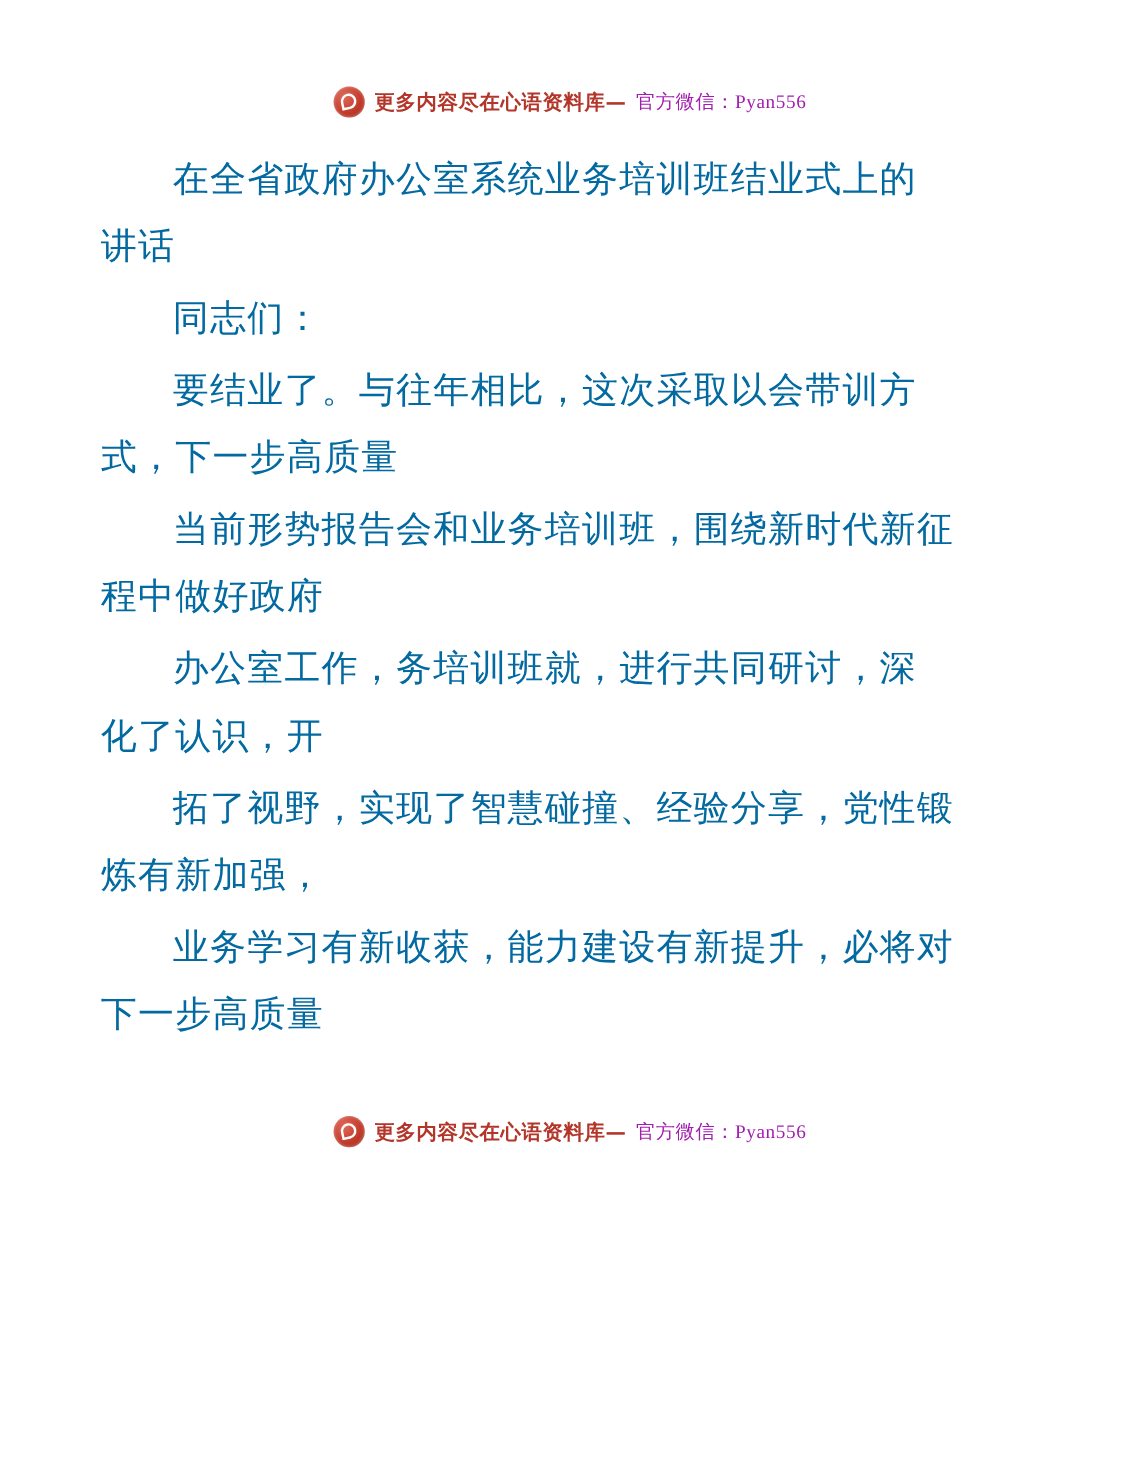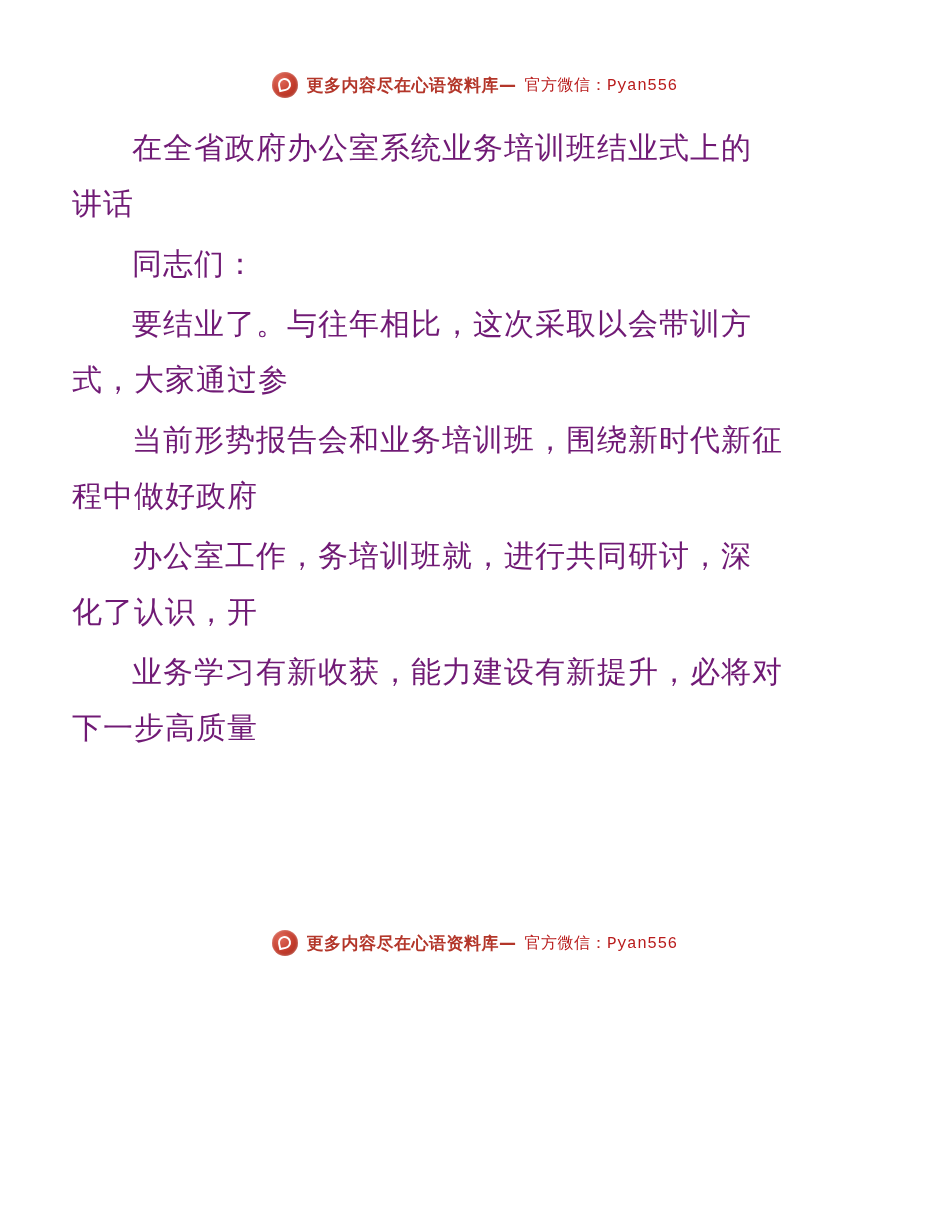--- a/index.html
+++ b/index.html
@@ -65,39 +65,39 @@
   }
   .promo-text {
     font-family: "DejaVu Sans", sans-serif;
     font-size: 17px;
     font-weight: bold;
     color: #b3362a;
     letter-spacing: 0.5px;
     white-space: nowrap;
   }
   .promo-sub {
-    font-family: Liberation Mono, monospace;
+    font-family: Liberation Serif, serif;
     font-size: 16px;
-    color: #b91c1c;
+    color: #a21caf;
     letter-spacing: 0.5px;
     white-space: nowrap;
   }
 
   
   .doc-body {
     padding: 0 72px 0 72px;
     margin-top: 24px;
   }
   .para {
-    font-family: Liberation Mono, monospace;
+    font-family: Liberation Sans, sans-serif;
     font-size: 30px;
     line-height: 56px;
     letter-spacing: 1px;
-    color: #701a75;
-    margin: 0 0 4px 0;
+    color: #0369a1;
+    margin: 0 0 4px 12px;
     white-space: pre-wrap;
   }
   .para.indent {
     text-indent: 60px;
   }
 </style>
 </head>
 <body>
 
 <div class="page">
@@ -106,25 +106,27 @@
     <span class="promo-logo"></span>
     <span class="promo-text">更多内容尽在心语资料库—</span>
     <span class="promo-sub">官方微信：Pyan556</span>
   </div>
 
   <div class="doc-body">
     <p class="para indent">在全省政府办公室系统业务培训班结业式上的
 讲话</p>
     <p class="para indent">同志们：</p>
     <p class="para indent">要结业了。与往年相比，这次采取以会带训方
-式，大家通过参</p>
+式，下一步高质量</p>
     <p class="para indent">当前形势报告会和业务培训班，围绕新时代新征
 程中做好政府</p>
     <p class="para indent">办公室工作，务培训班就，进行共同研讨，深
 化了认识，开</p>
+    <p class="para indent">拓了视野，实现了智慧碰撞、经验分享，党性锻
+炼有新加强，</p>
     <p class="para indent">业务学习有新收获，能力建设有新提升，必将对
 下一步高质量</p>
   </div>
 
   <div class="promo promo-bottom">
     <span class="promo-logo"></span>
     <span class="promo-text">更多内容尽在心语资料库—</span>
     <span class="promo-sub">官方微信：Pyan556</span>
   </div>
 

